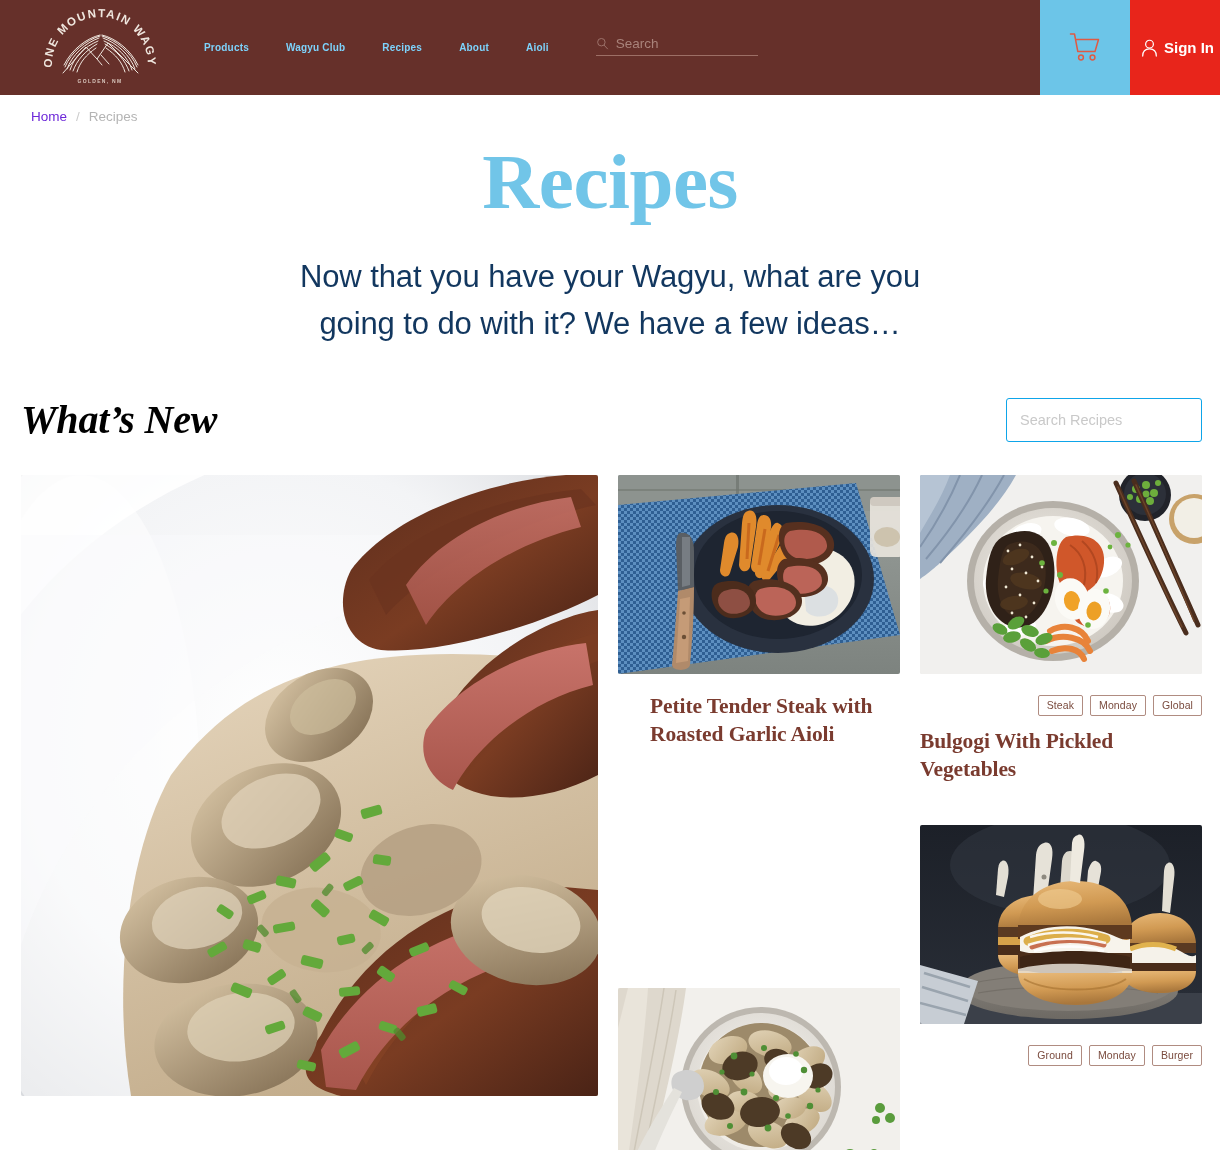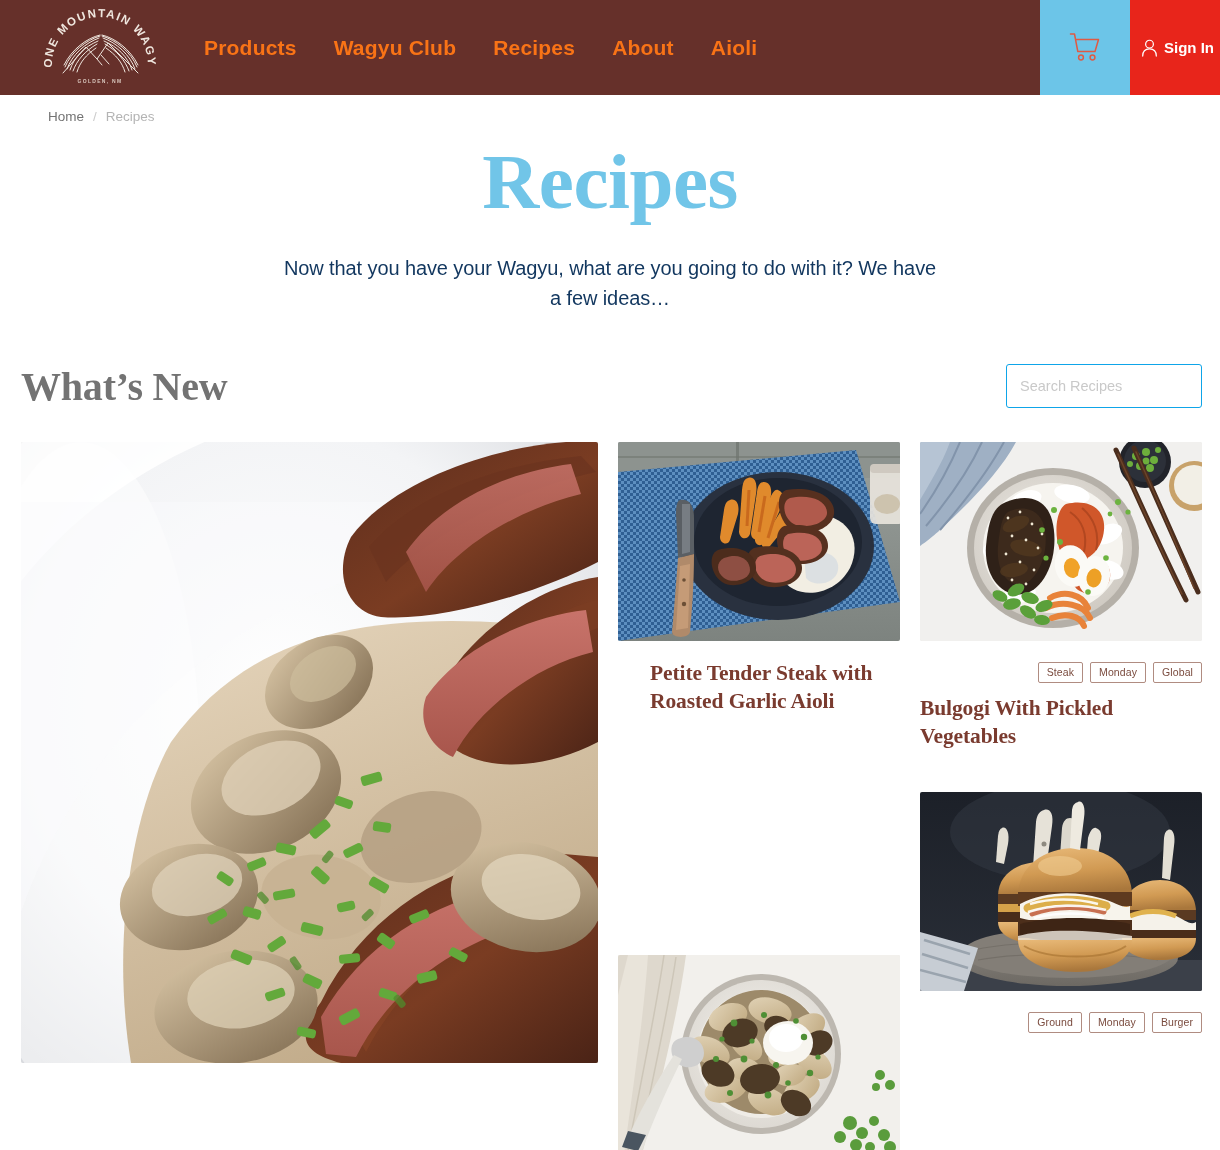--- a/index.html
+++ b/index.html
@@ -30,22 +30,22 @@
   }
   .logo-mark { width: 122px; height: 82px; display: block; }
 
   .nav {
     display: flex;
     align-items: center;
     gap: 37px;
     margin-left: 4px;
   }
   .nav-link {
-    color: #f97316;
-    font-size: 21px;
+    color: #7dd3fc;
+    font-size: 10px;
     font-weight: bold;
     letter-spacing: .2px;
     text-decoration: none;
     cursor: pointer;
     white-space: nowrap;
   }
 
   .search-box {
     display: flex;
     align-items: flex-end;
@@ -115,58 +115,59 @@
 
   
   .breadcrumb {
     padding: 14px 0 0 31px;
     font-size: 13.5px;
     color: #b4b4b4;
     display: flex;
     gap: 9px;
     align-items: center;
   }
-  .breadcrumb a { color: #737373; text-decoration: none; cursor: pointer; margin-left: 17px; }
+  .breadcrumb a { color: #6d28d9; text-decoration: none; cursor: pointer; }
   .crumb-sep { color: #cccccc; }
 
   
   .page-title {
     margin-top: 18px;
     text-align: center;
     font-family: "Liberation Serif", serif;
     font-weight: bold;
     font-size: 79px;
     line-height: 1;
     color: #71c5e8;
     letter-spacing: -.5px;
   }
   .page-subtitle {
     margin: 32px auto 0;
     width: 660px;
     text-align: center;
-    font-size: 20px;
+    font-size: 31px;
     line-height: 1.52;
     color: #12375f;
     letter-spacing: -.1px;
   }
 
   
   .section-bar {
     margin-top: 49px;
     padding: 0 18px 0 21px;
     display: flex;
     align-items: center;
     justify-content: space-between;
   }
   .section-title {
     font-family: "Liberation Serif", serif;
     font-weight: bold;
     font-size: 40px;
-    color: #737373;
+    color: #000000;
     letter-spacing: -.2px;
+    font-style: italic;
   }
   .recipe-search {
     width: 196px;
     height: 44px;
     border: 1px solid #0ea5e9;
     border-radius: 3px;
     padding: 0 13px;
     font-family: "Liberation Sans", sans-serif;
     font-size: 14.5px;
     color: #777;
@@ -277,20 +278,29 @@
   </div>
 
   <nav class="nav">
     <a class="nav-link">Products</a>
     <a class="nav-link">Wagyu Club</a>
     <a class="nav-link">Recipes</a>
     <a class="nav-link">About</a>
     <a class="nav-link">Aioli</a>
   </nav>
 
+  <div class="search-box">
+    <div class="search-inner">
+      <svg class="search-ico" viewBox="0 0 16 16">
+        <circle cx="6.6" cy="6.4" r="4.6" fill="none" stroke="#b08a82" stroke-width="1.2"></circle>
+        <line x1="10.1" y1="10.2" x2="14.2" y2="14.6" stroke="#b08a82" stroke-width="1.2" stroke-linecap="round"></line>
+      </svg>
+      <input type="text" placeholder="Search" style="">
+    </div>
+  </div>
 
   <button class="cart-btn">
     <svg class="cart-ico" viewBox="0 0 34 31">
       <g fill="none" stroke="#e05a43" stroke-width="1.5" stroke-linecap="round" stroke-linejoin="round">
         <path d="M2.5,2 L6.5,2 L9.8,19.5 L27,19.5 L30.5,7.5 L8,7.5"></path>
         <circle cx="13" cy="25.5" r="2.4"></circle>
         <circle cx="24.5" cy="25.5" r="2.4"></circle>
       </g>
     </svg>
   </button>

